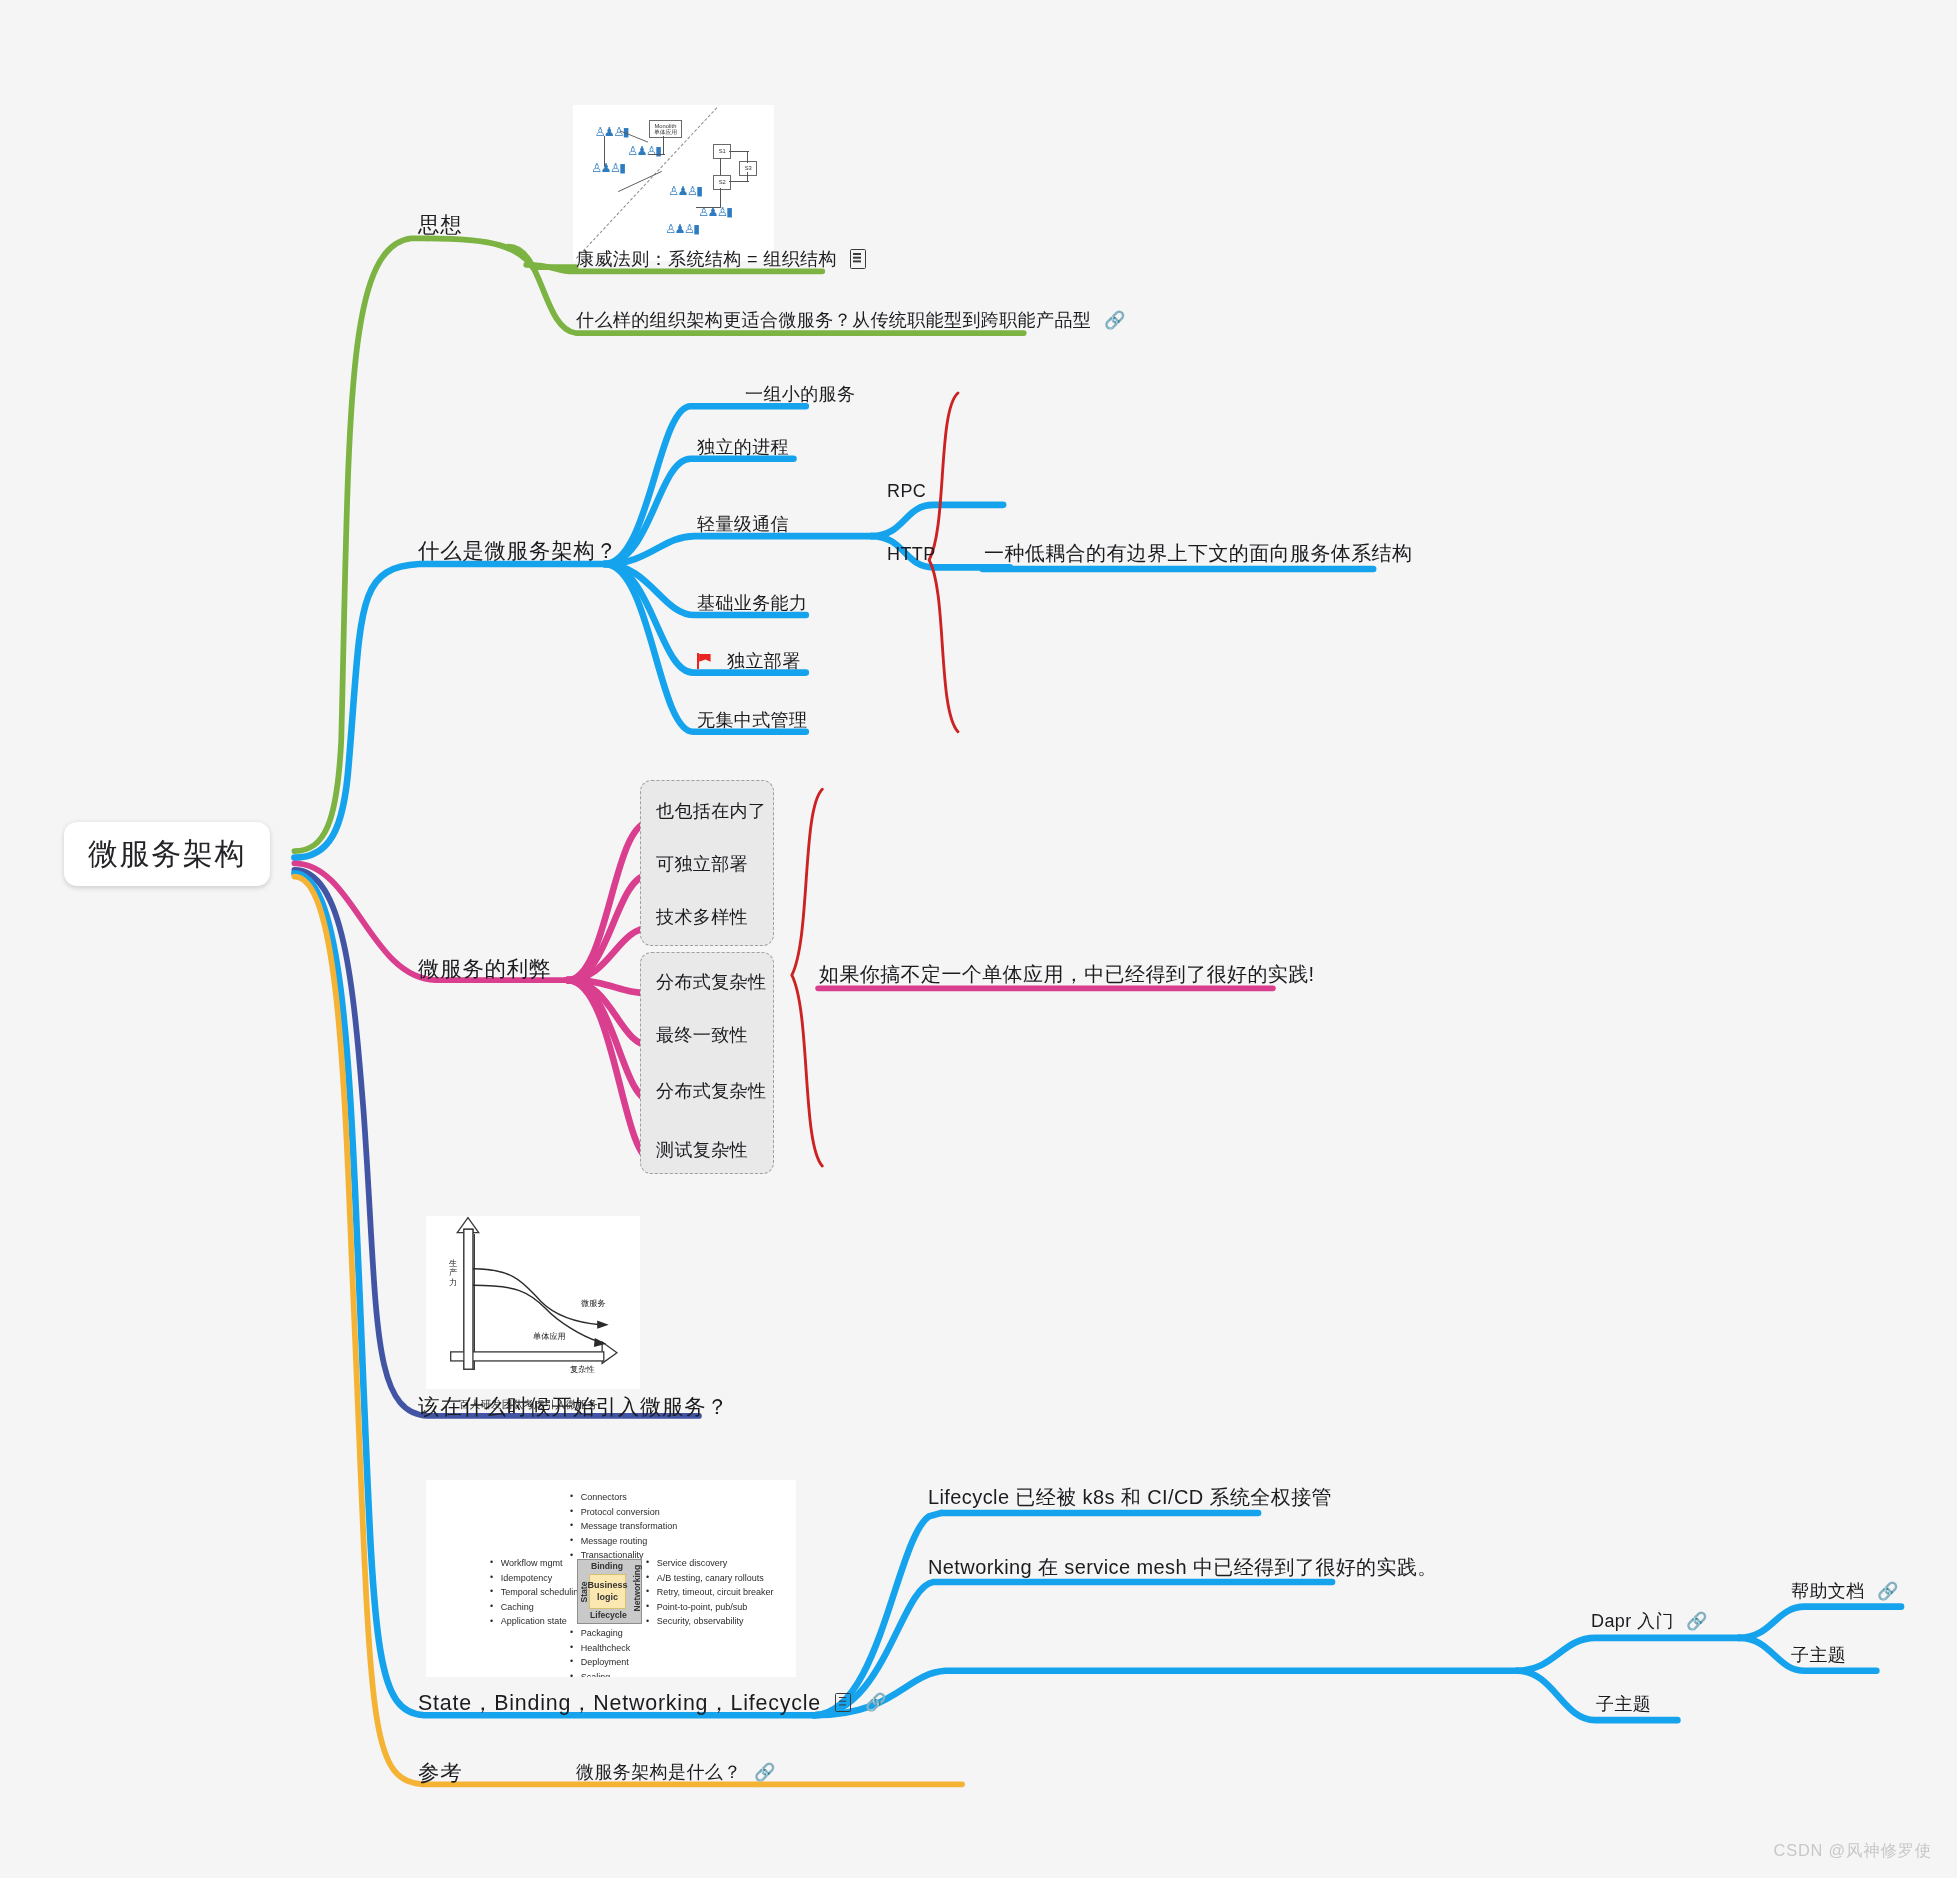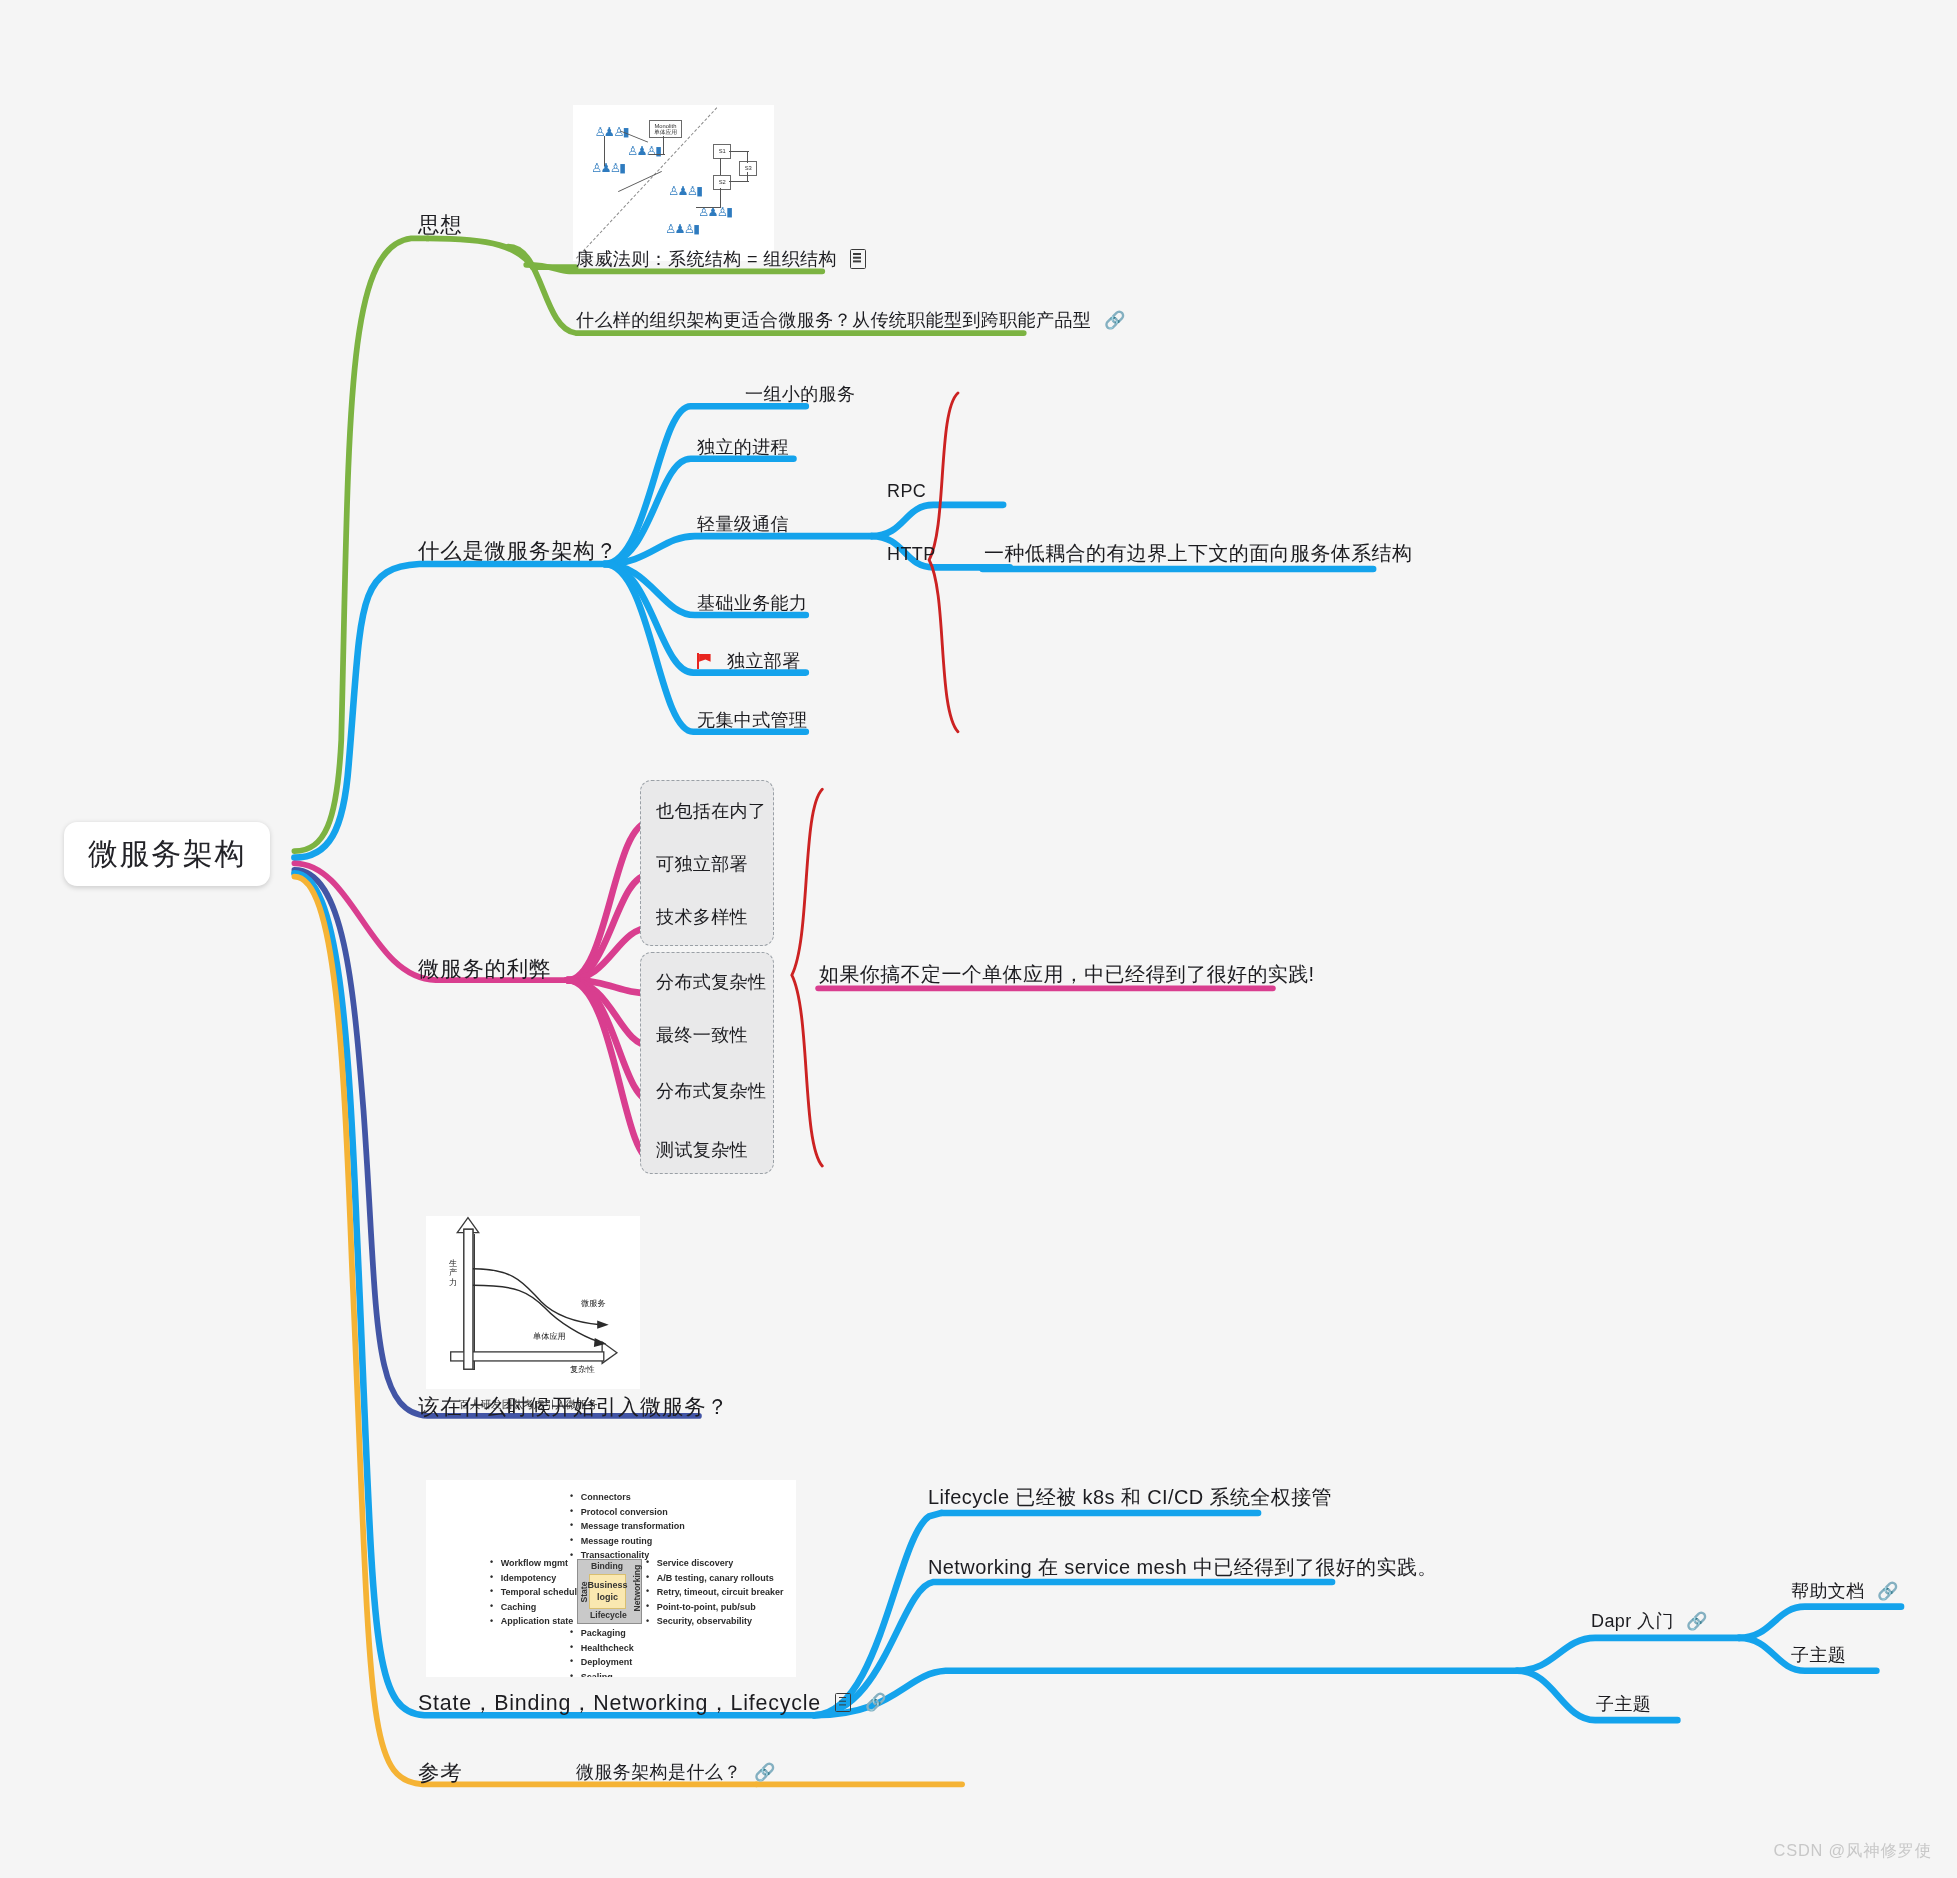--- a/index.html
+++ b/index.html
@@ -60,21 +60,21 @@
   .cw-diag{position:absolute;border-top:1.2px dashed #8a8a8a;transform-origin:0 0;}
 
   
   .pc-lbl{position:absolute;font-size:8.2px;color:#222;}
   .pc-vlbl{position:absolute;font-size:8.2px;color:#222;width:10px;line-height:1.15;text-align:center;}
 
   
   .dp-col{position:absolute;font-size:9px;color:#2b2b2b;line-height:1.62;}
   .dp-col li{list-style:none;position:relative;padding-left:10.7px;white-space:nowrap;}
   .dp-col li::before{content:"•";position:absolute;left:0;top:-0.8px;}
-  .dp-col ul{margin:0;padding:0;font-weight:bold;}
+  .dp-col ul{margin:0;padding:0;}
   .dp-outer{position:absolute;background:#c9c9c9;border:0.8px solid #8e8e8e;}
   .dp-inner{position:absolute;background:#fae8b0;border:0.8px solid #d9bf70;
     display:flex;align-items:center;justify-content:center;text-align:center;
     font-size:9px;font-weight:bold;color:#333;line-height:1.3;}
   .dp-edge{position:absolute;font-size:8.6px;font-weight:bold;color:#333;}
   .dp-side{position:absolute;font-size:8.6px;font-weight:bold;color:#333;
     transform:rotate(-90deg);transform-origin:center;}
 </style>
 </head>
 <body>

